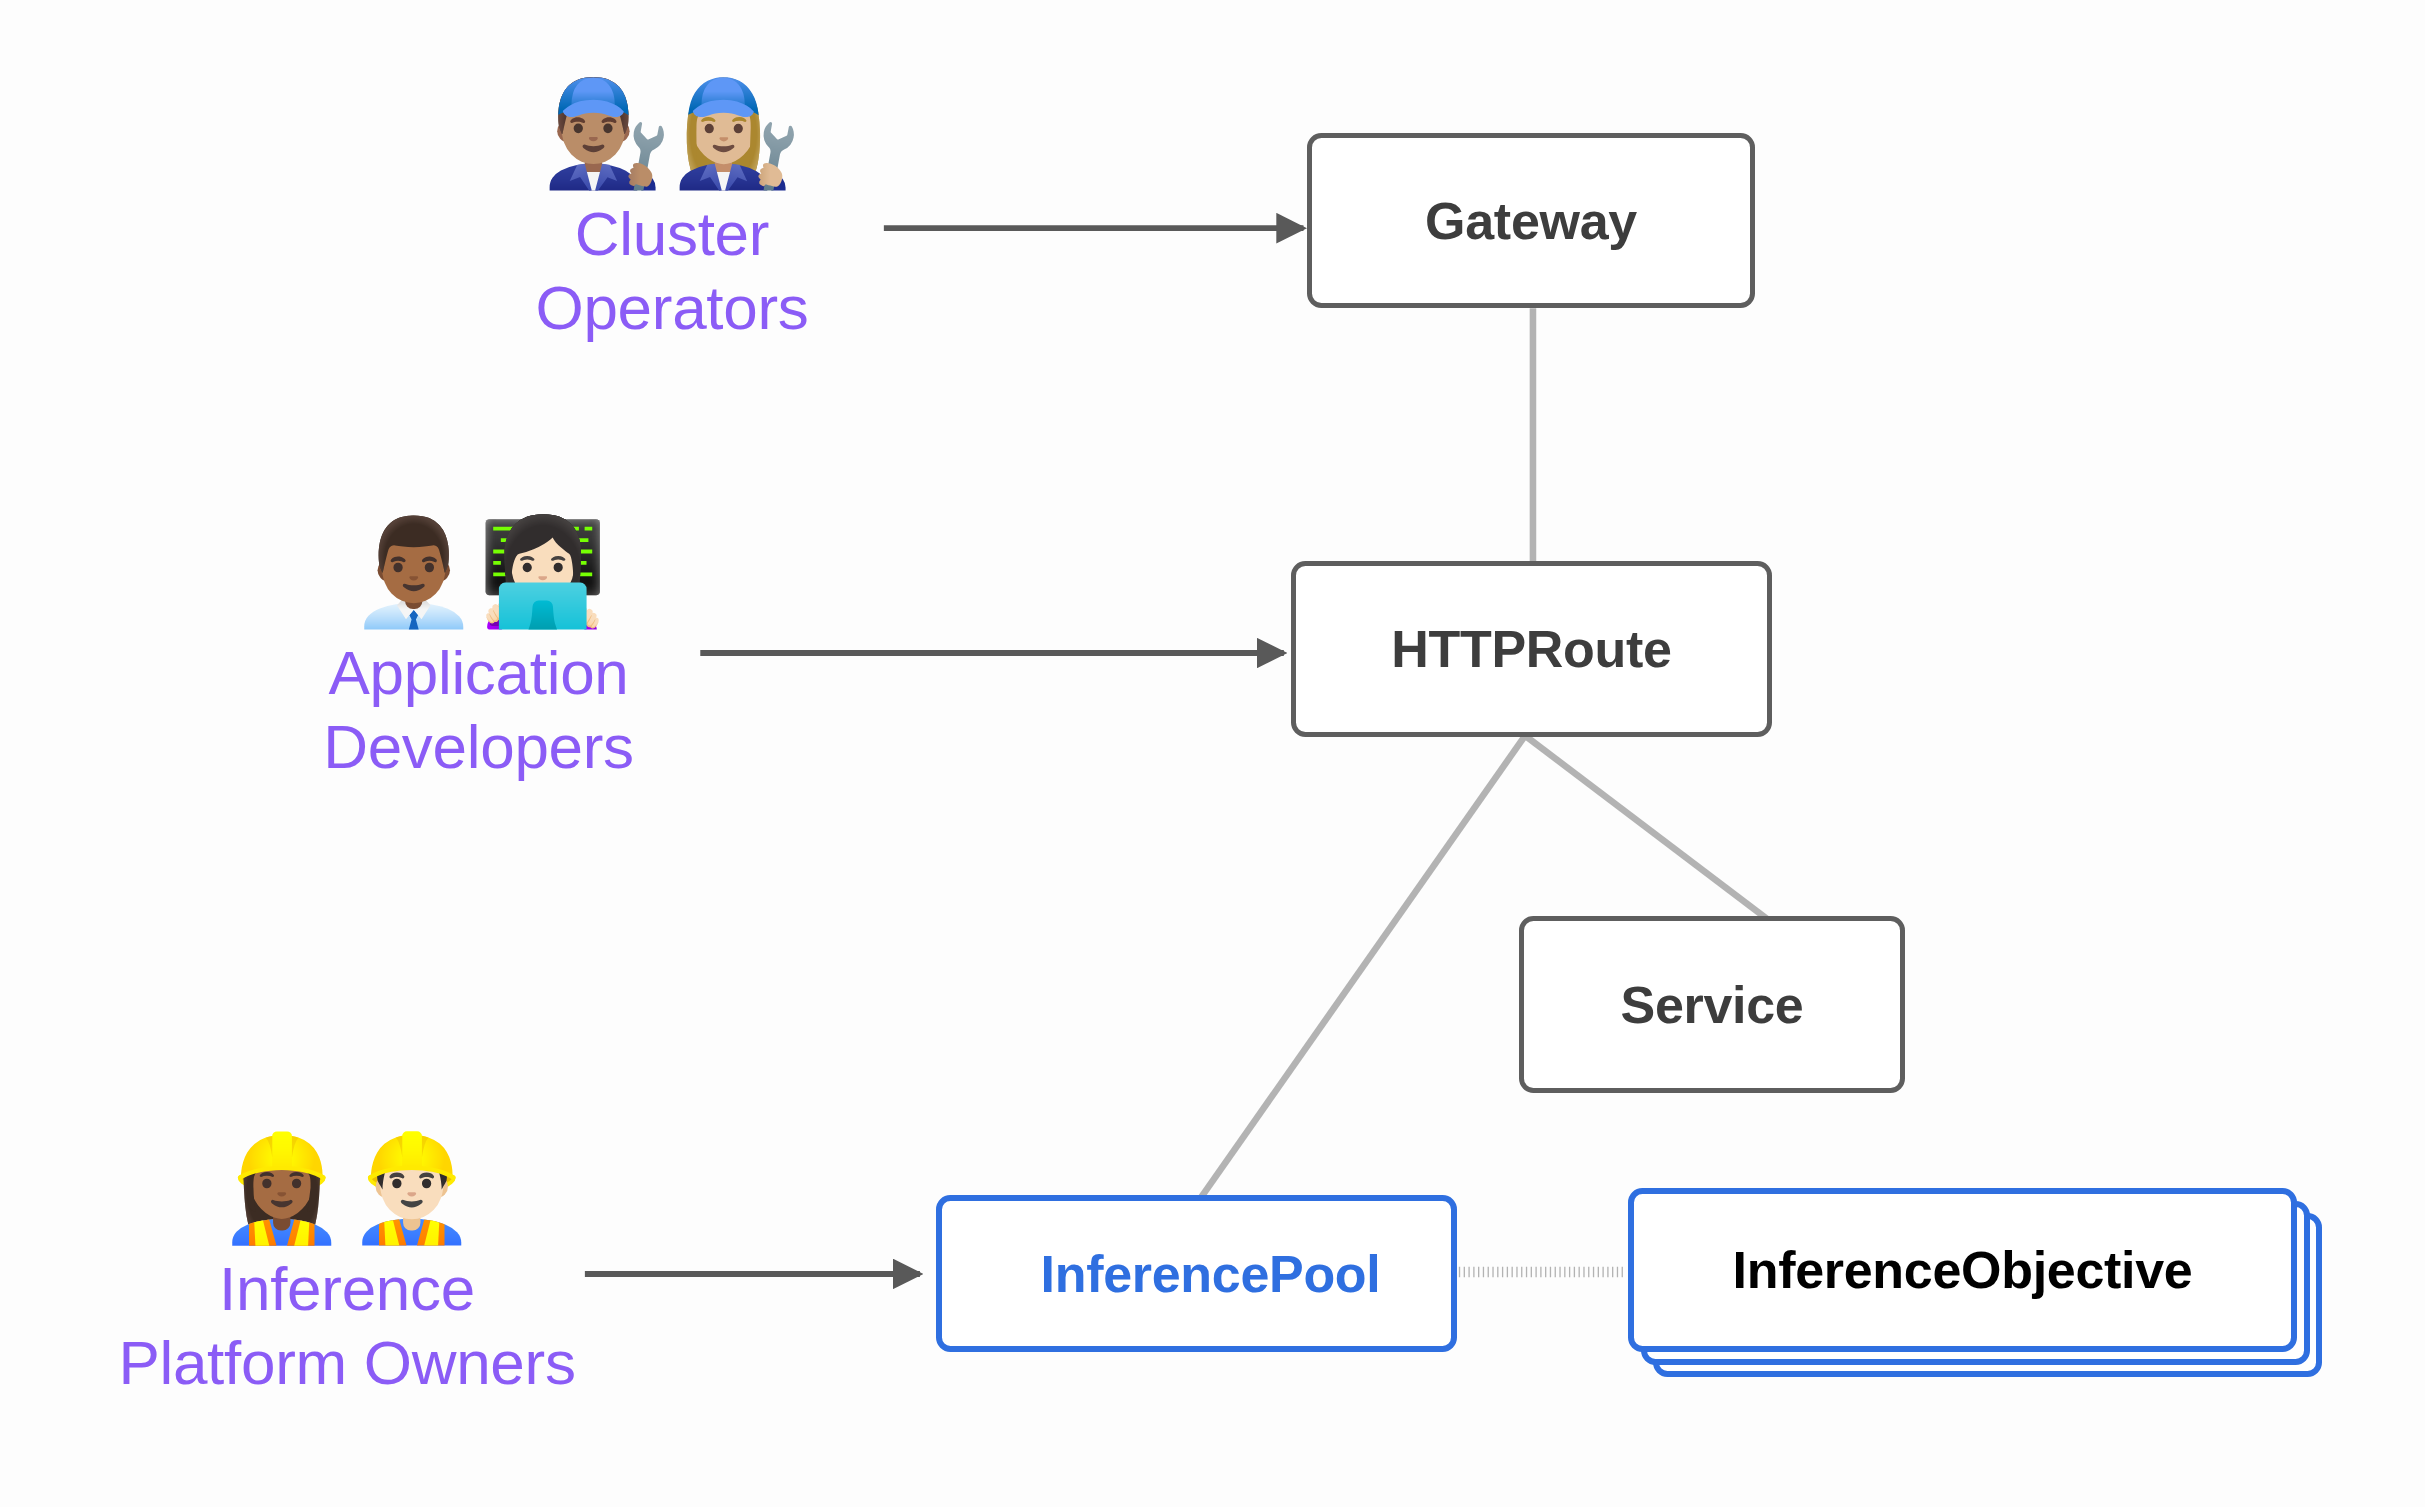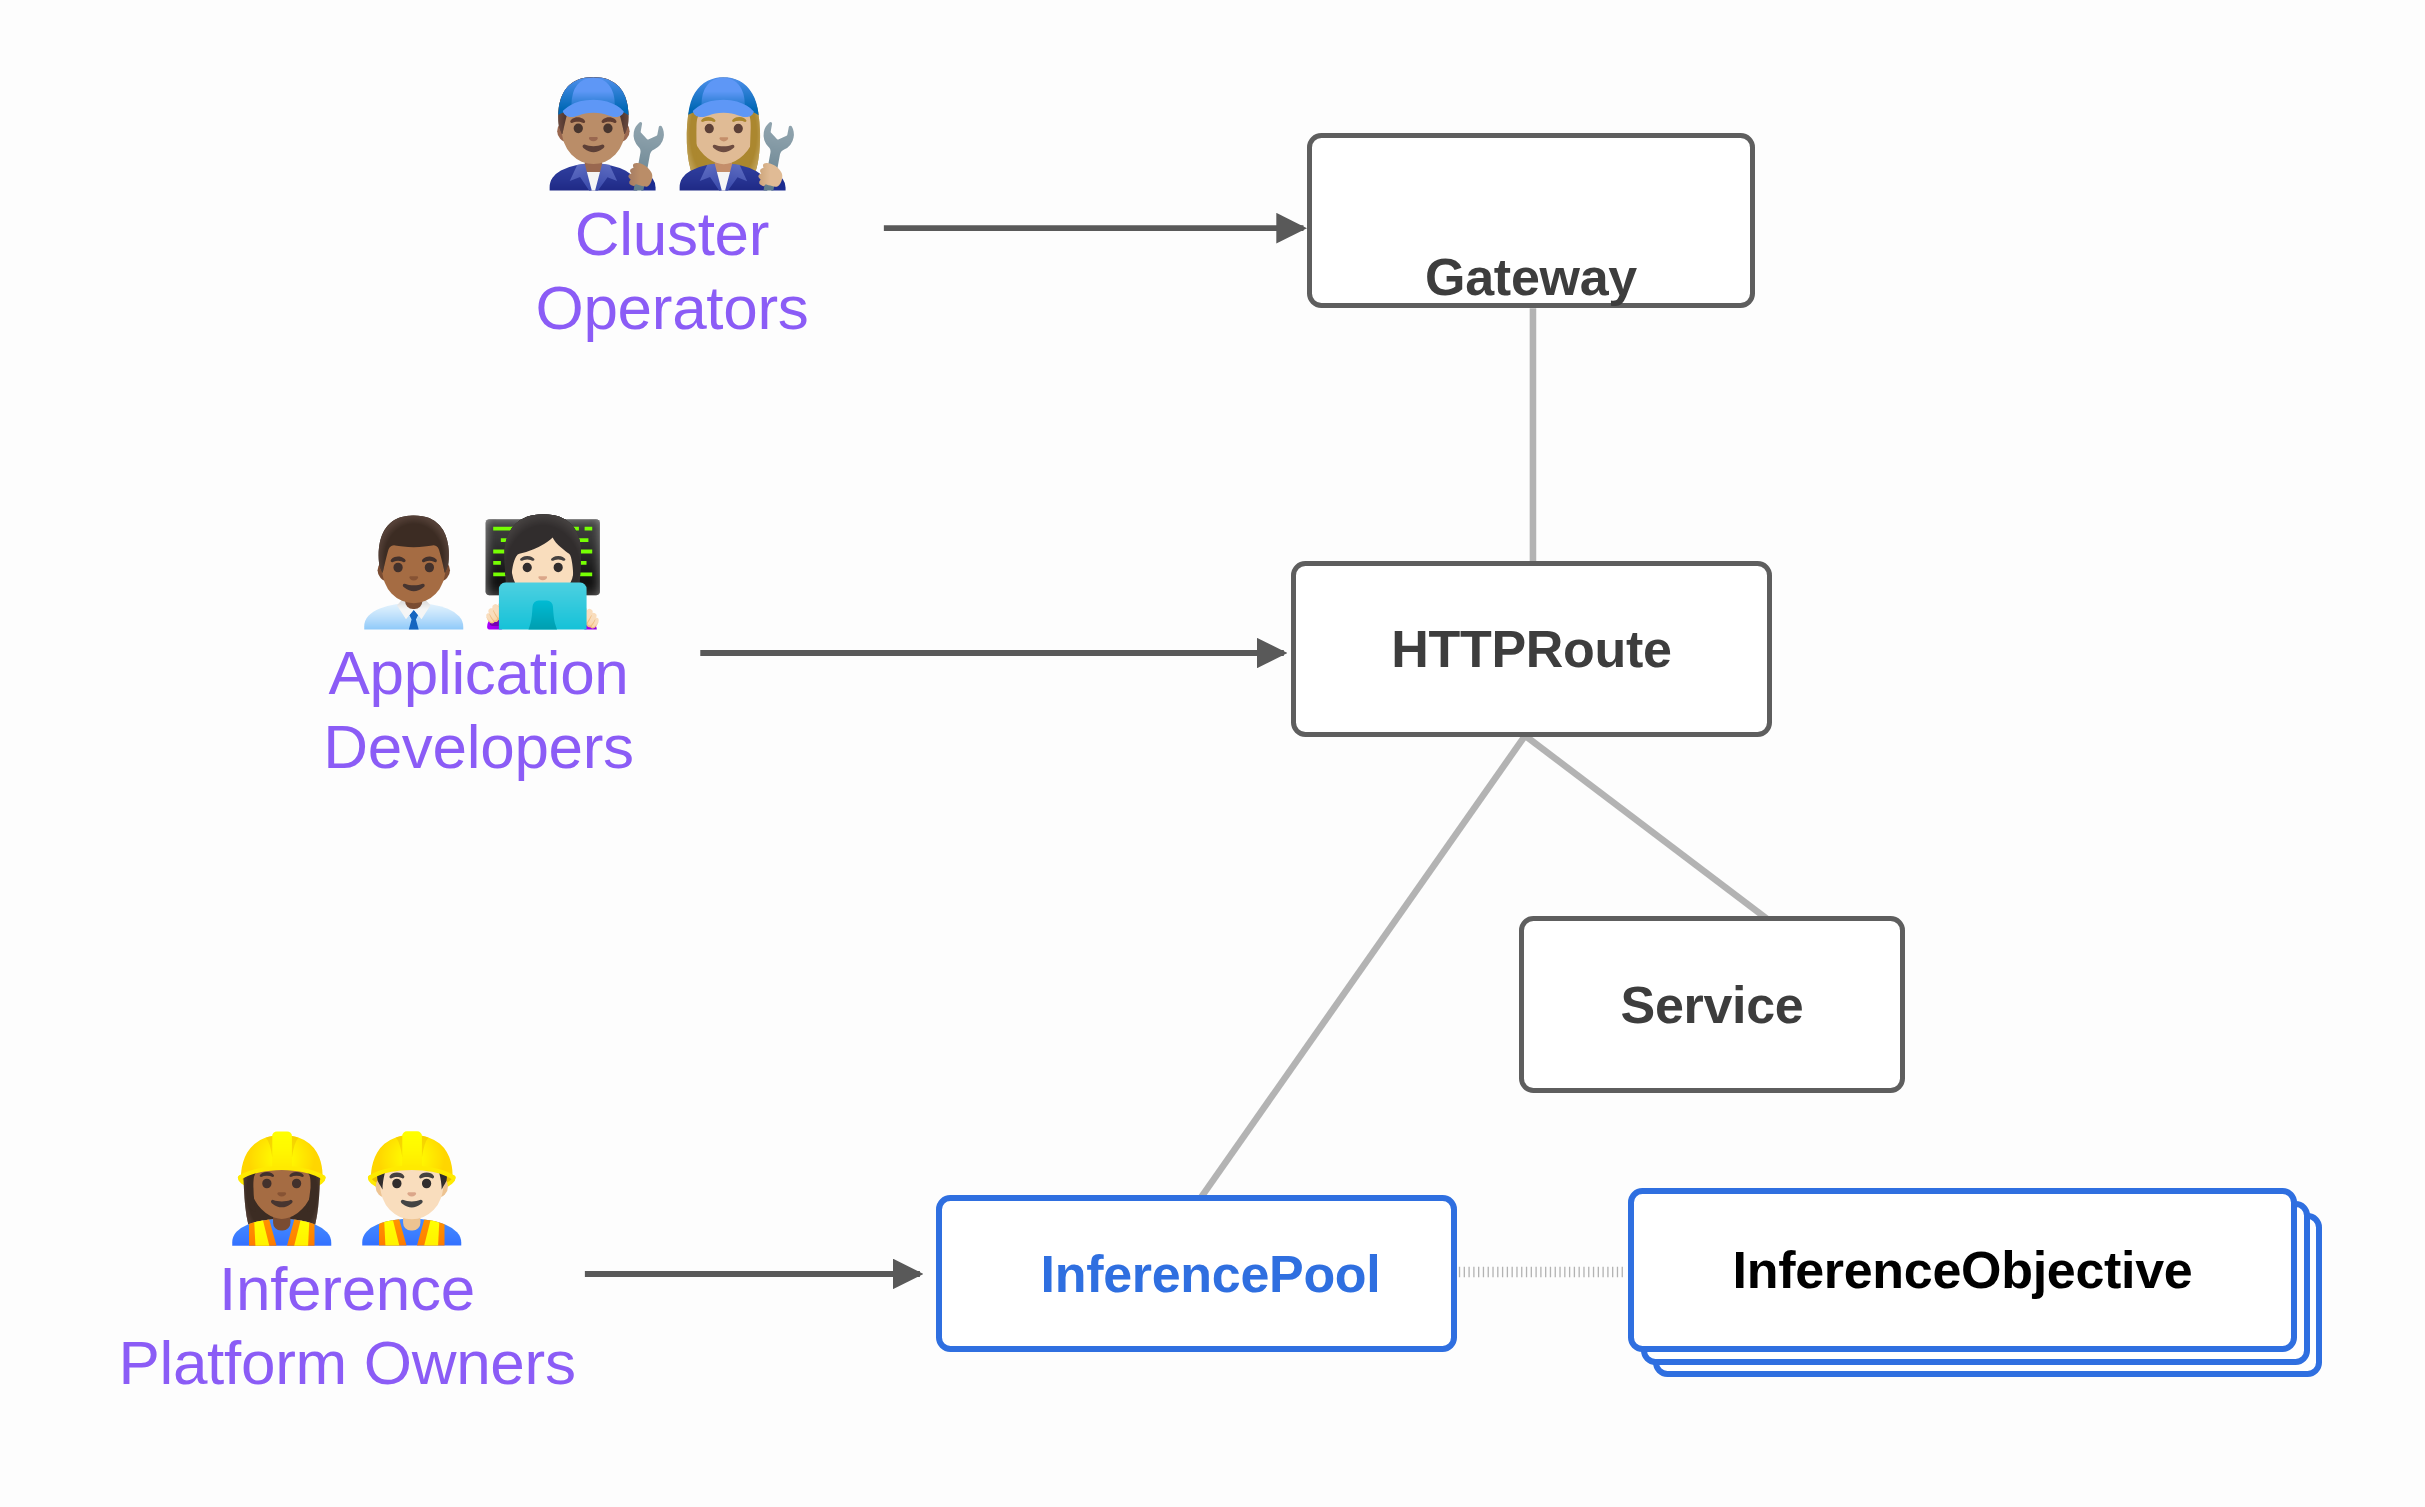--- a/index.html
+++ b/index.html
@@ -156,21 +156,21 @@
 
   <div class="persona" style="left:98px; top:1134px; width:498px;">
     <div class="persona-emojis">
       <span>👷🏾‍♀️</span>
       <span>👷🏻‍♂️</span>
     </div>
     <div class="persona-label">Inference
 Platform Owners</div>
   </div>
 
-  <div class="node gray" style="left:1307px; top:133px; width:448px; height:175px;align-items:flex-end;">
+  <div class="node gray" style="left:1307px; top:133px; width:448px; height:175px;">
     <span class="node-label">Gateway</span>
   </div>
 
   <div class="node gray" style="left:1291px; top:561px; width:481px; height:176px;text-align:right;">
     <span class="node-label">HTTPRoute</span>
   </div>
 
   <div class="node gray" style="left:1519px; top:916px; width:386px; height:177px;">
     <span class="node-label">Service</span>
   </div>

